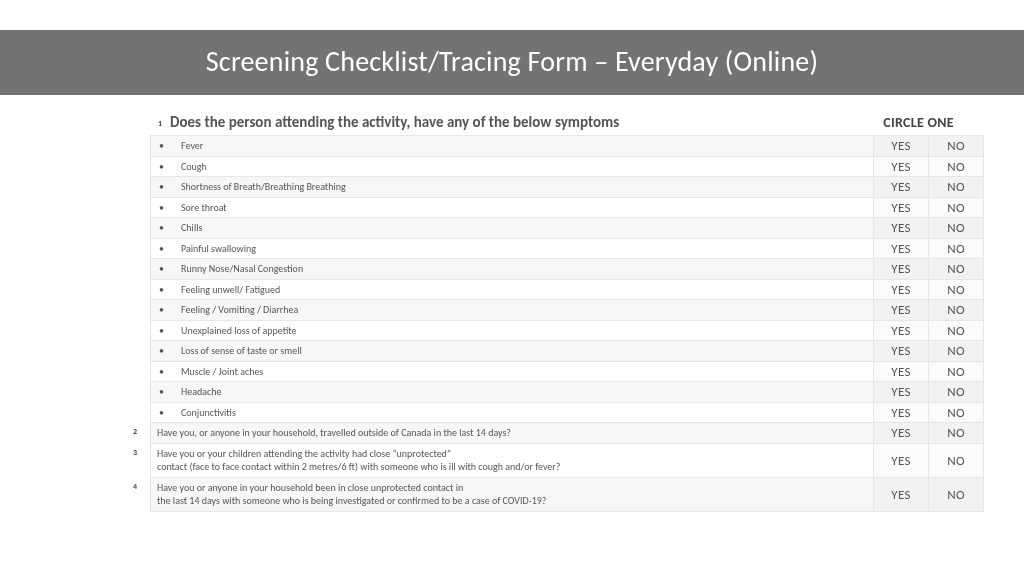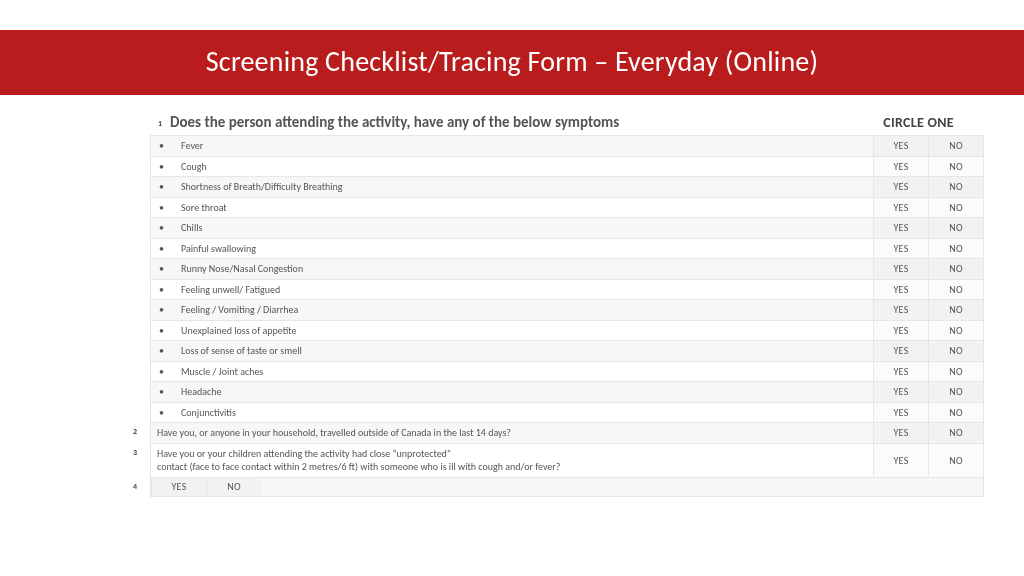--- a/index.html
+++ b/index.html
@@ -5,21 +5,21 @@
   * { margin:0; padding:0; box-sizing:border-box; }
   body {
     width:1024px; height:576px;
     font-family:"Segoe UI", Calibri, Arial, sans-serif;
     background:#ffffff;
     color:#3a3a3a;
     overflow:hidden;
   }
   .header-bar {
     width:100%;
-    background:#b91c1c;
+    background:#737373;
     color:#ffffff;
     text-align:center;
     padding:14px 0 16px;
     margin-top:30px;
     font-size:28px;
     font-weight:400;
     letter-spacing:0.2px;
   }
   .content {
     padding:18px 40px 0 150px;
@@ -78,21 +78,21 @@
     width:22px;
     flex-shrink:0;
     text-align:left;
     color:#555;
     font-size:10px;
   }
   .yncell {
     width:55px;
     flex-shrink:0;
     border-left:1px solid #e6e6e6;
-    font-size:10px;
+    font-size:13px;
     color:#555;
     letter-spacing:0.3px;
     display:flex;
     align-items:center;
     justify-content:center;
     background:inherit;
   }
   .row:not(.alt) .yncell { background:#fbfbfb; }
   .row.alt .yncell { background:#f2f2f2; }
   .row.question .bodycell { padding-left:6px; }
@@ -127,21 +127,21 @@
           <div class="bodycell">
             <span class="bullet">•</span>
             <span>Cough</span>
           </div>
           <div class="yncell">YES</div>
           <div class="yncell">NO</div>
         </div>
         <div class="row alt">
           <div class="bodycell">
             <span class="bullet">•</span>
-            <span>Shortness of Breath/Difficulty Breathing</span>
+            <span>Shortness of Breath/Breathing Breathing</span>
           </div>
           <div class="yncell">YES</div>
           <div class="yncell">NO</div>
         </div>
         <div class="row">
           <div class="bodycell">
             <span class="bullet">•</span>
             <span>Sore throat</span>
           </div>
           <div class="yncell">YES</div>
@@ -239,19 +239,23 @@
           <div style="position:absolute;left:-18px;top:3px;font-size:8px;font-weight:700;color:#444">3</div>
           <div class="bodycell wrap">
             <div>Have you or your children attending the activity had close “unprotected”</div>
             <div>contact (face to face contact within 2 metres/6 ft) with someone who is ill with cough and/or fever?</div>
           </div>
           <div class="yncell">YES</div>
           <div class="yncell">NO</div>
         </div>
         <div class="row question alt" style="position: relative;">
           <div style="position:absolute;left:-18px;top:3px;font-size:8px;font-weight:700;color:#444">4</div>
+          <div class="bodycell wrap">
+            <div>Have you or anyone in your household been in close unprotected contact in</div>
+            <div>the last 14 days with someone who is being investigated or confirmed to be a case of COVID-19?</div>
+          </div>
           <div class="yncell">YES</div>
           <div class="yncell">NO</div>
         </div>
       </div>
   </div>
 
 </div>
 
 </body></html>

